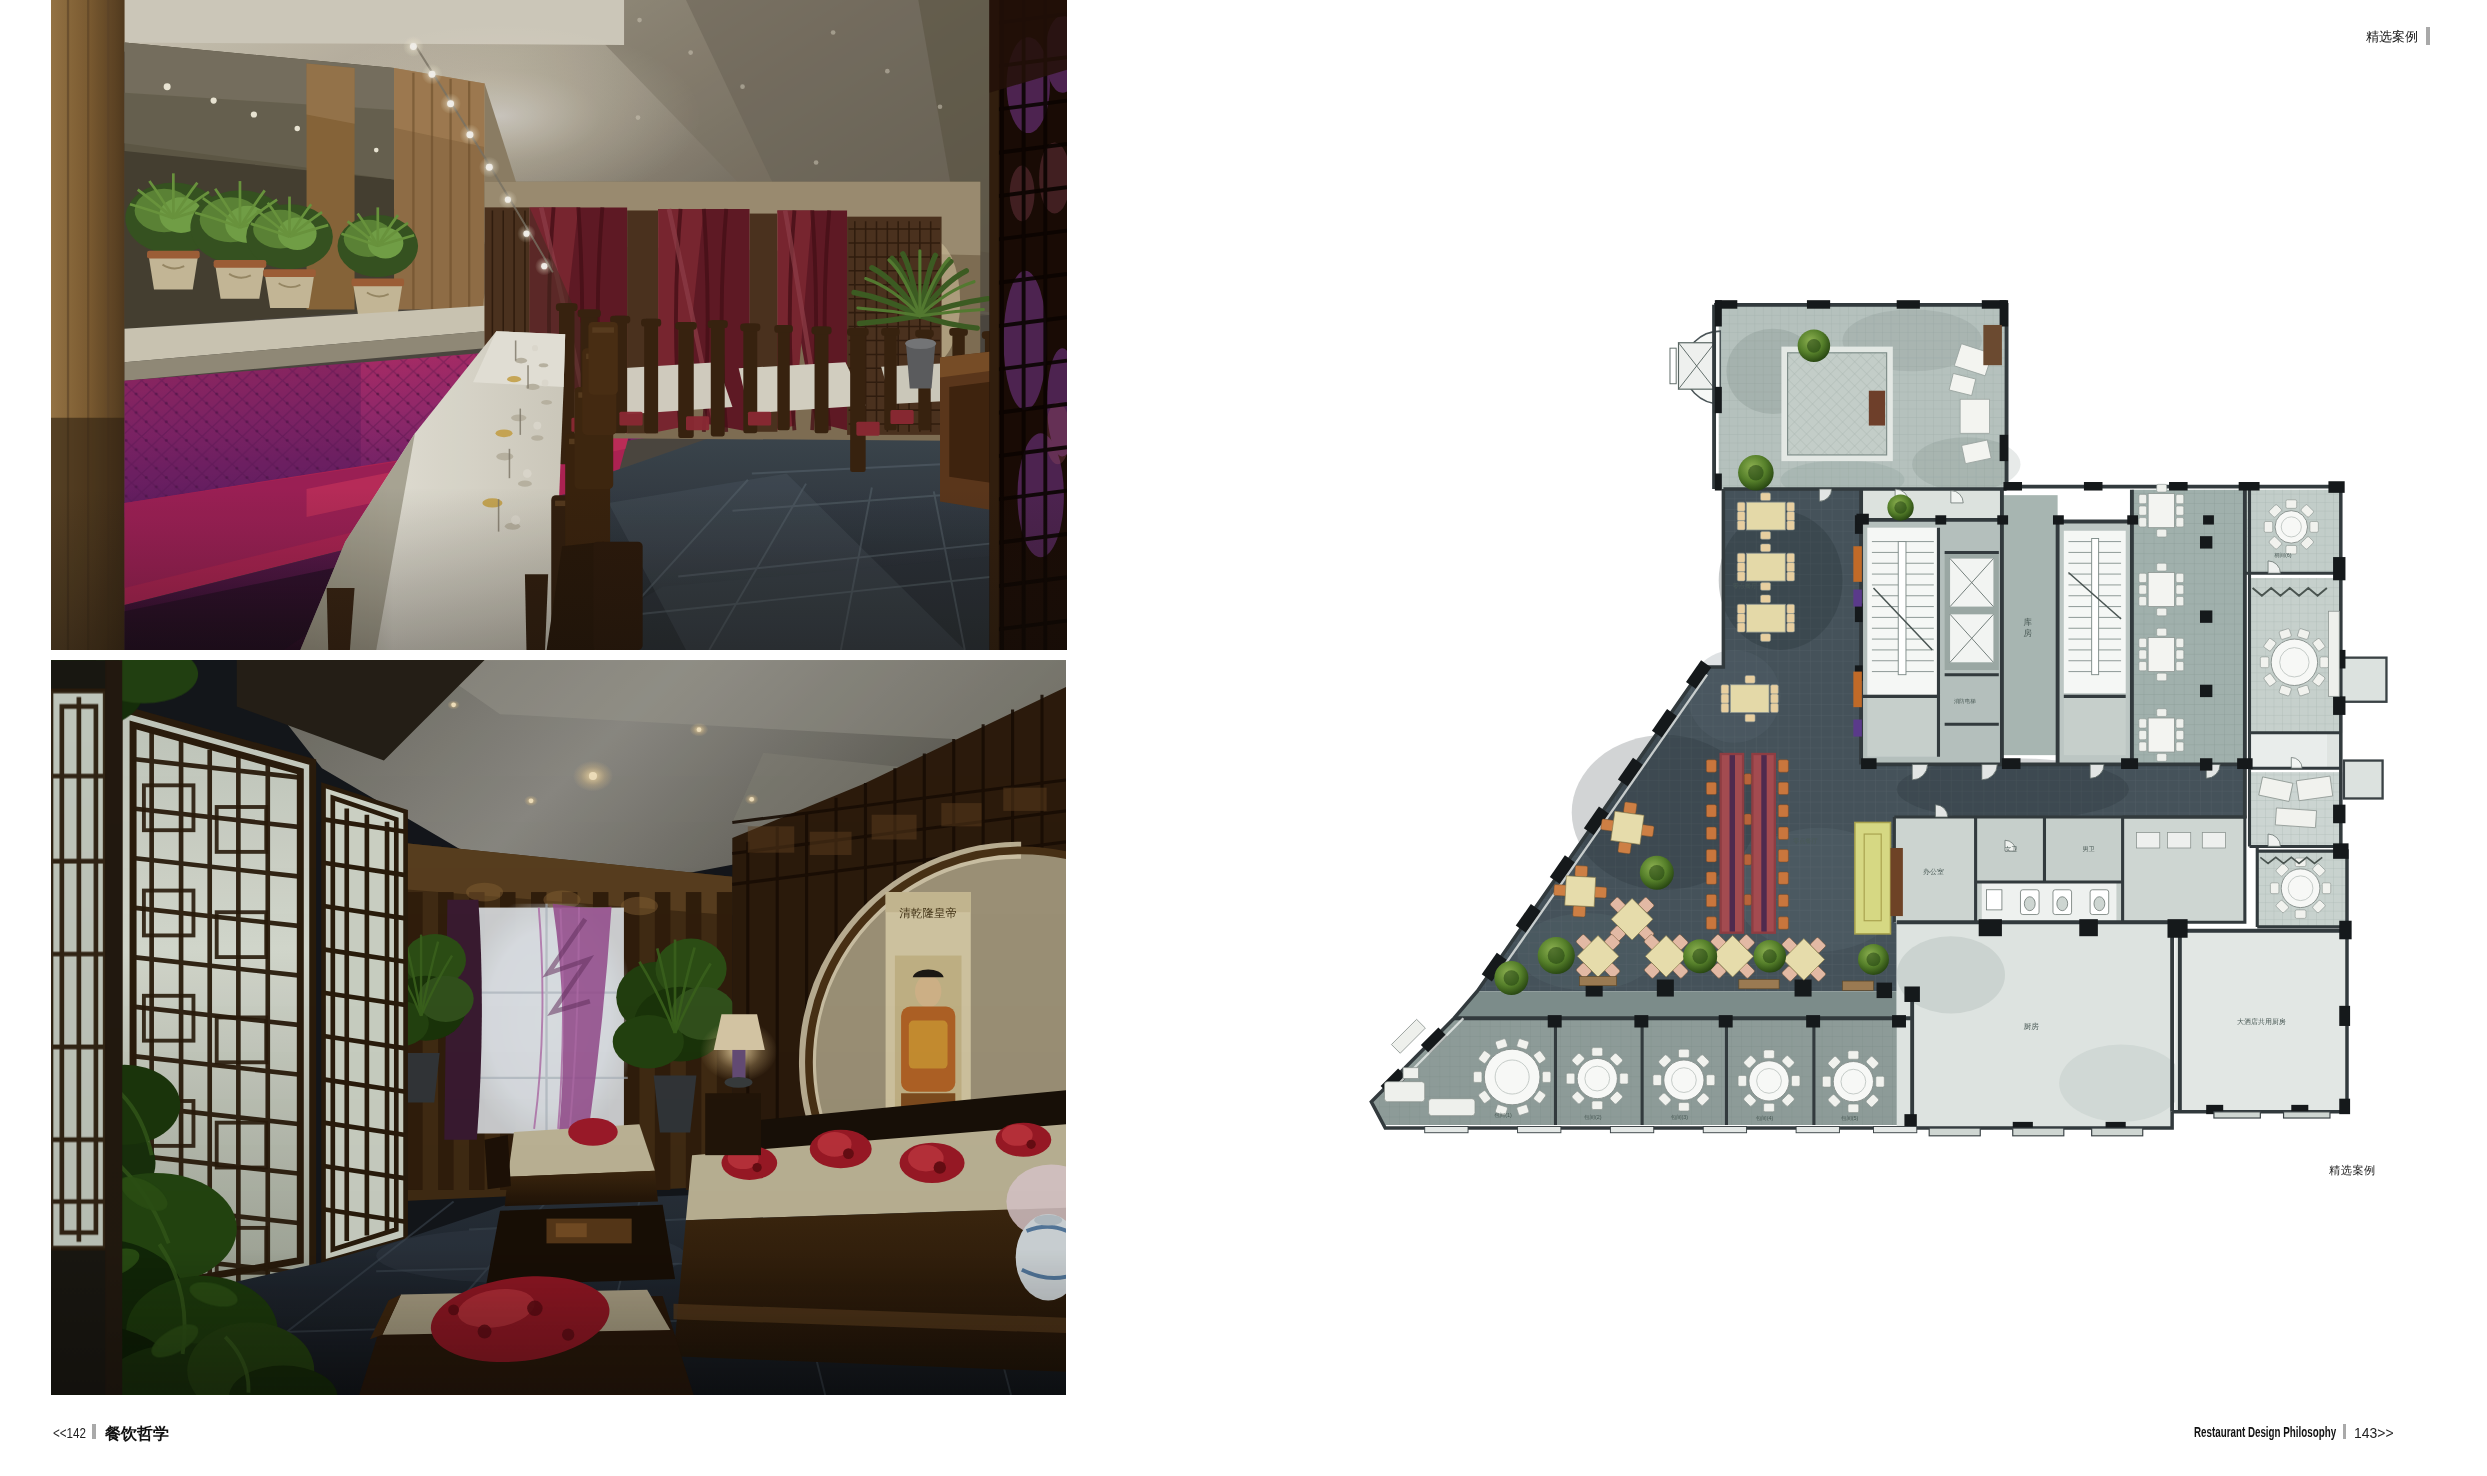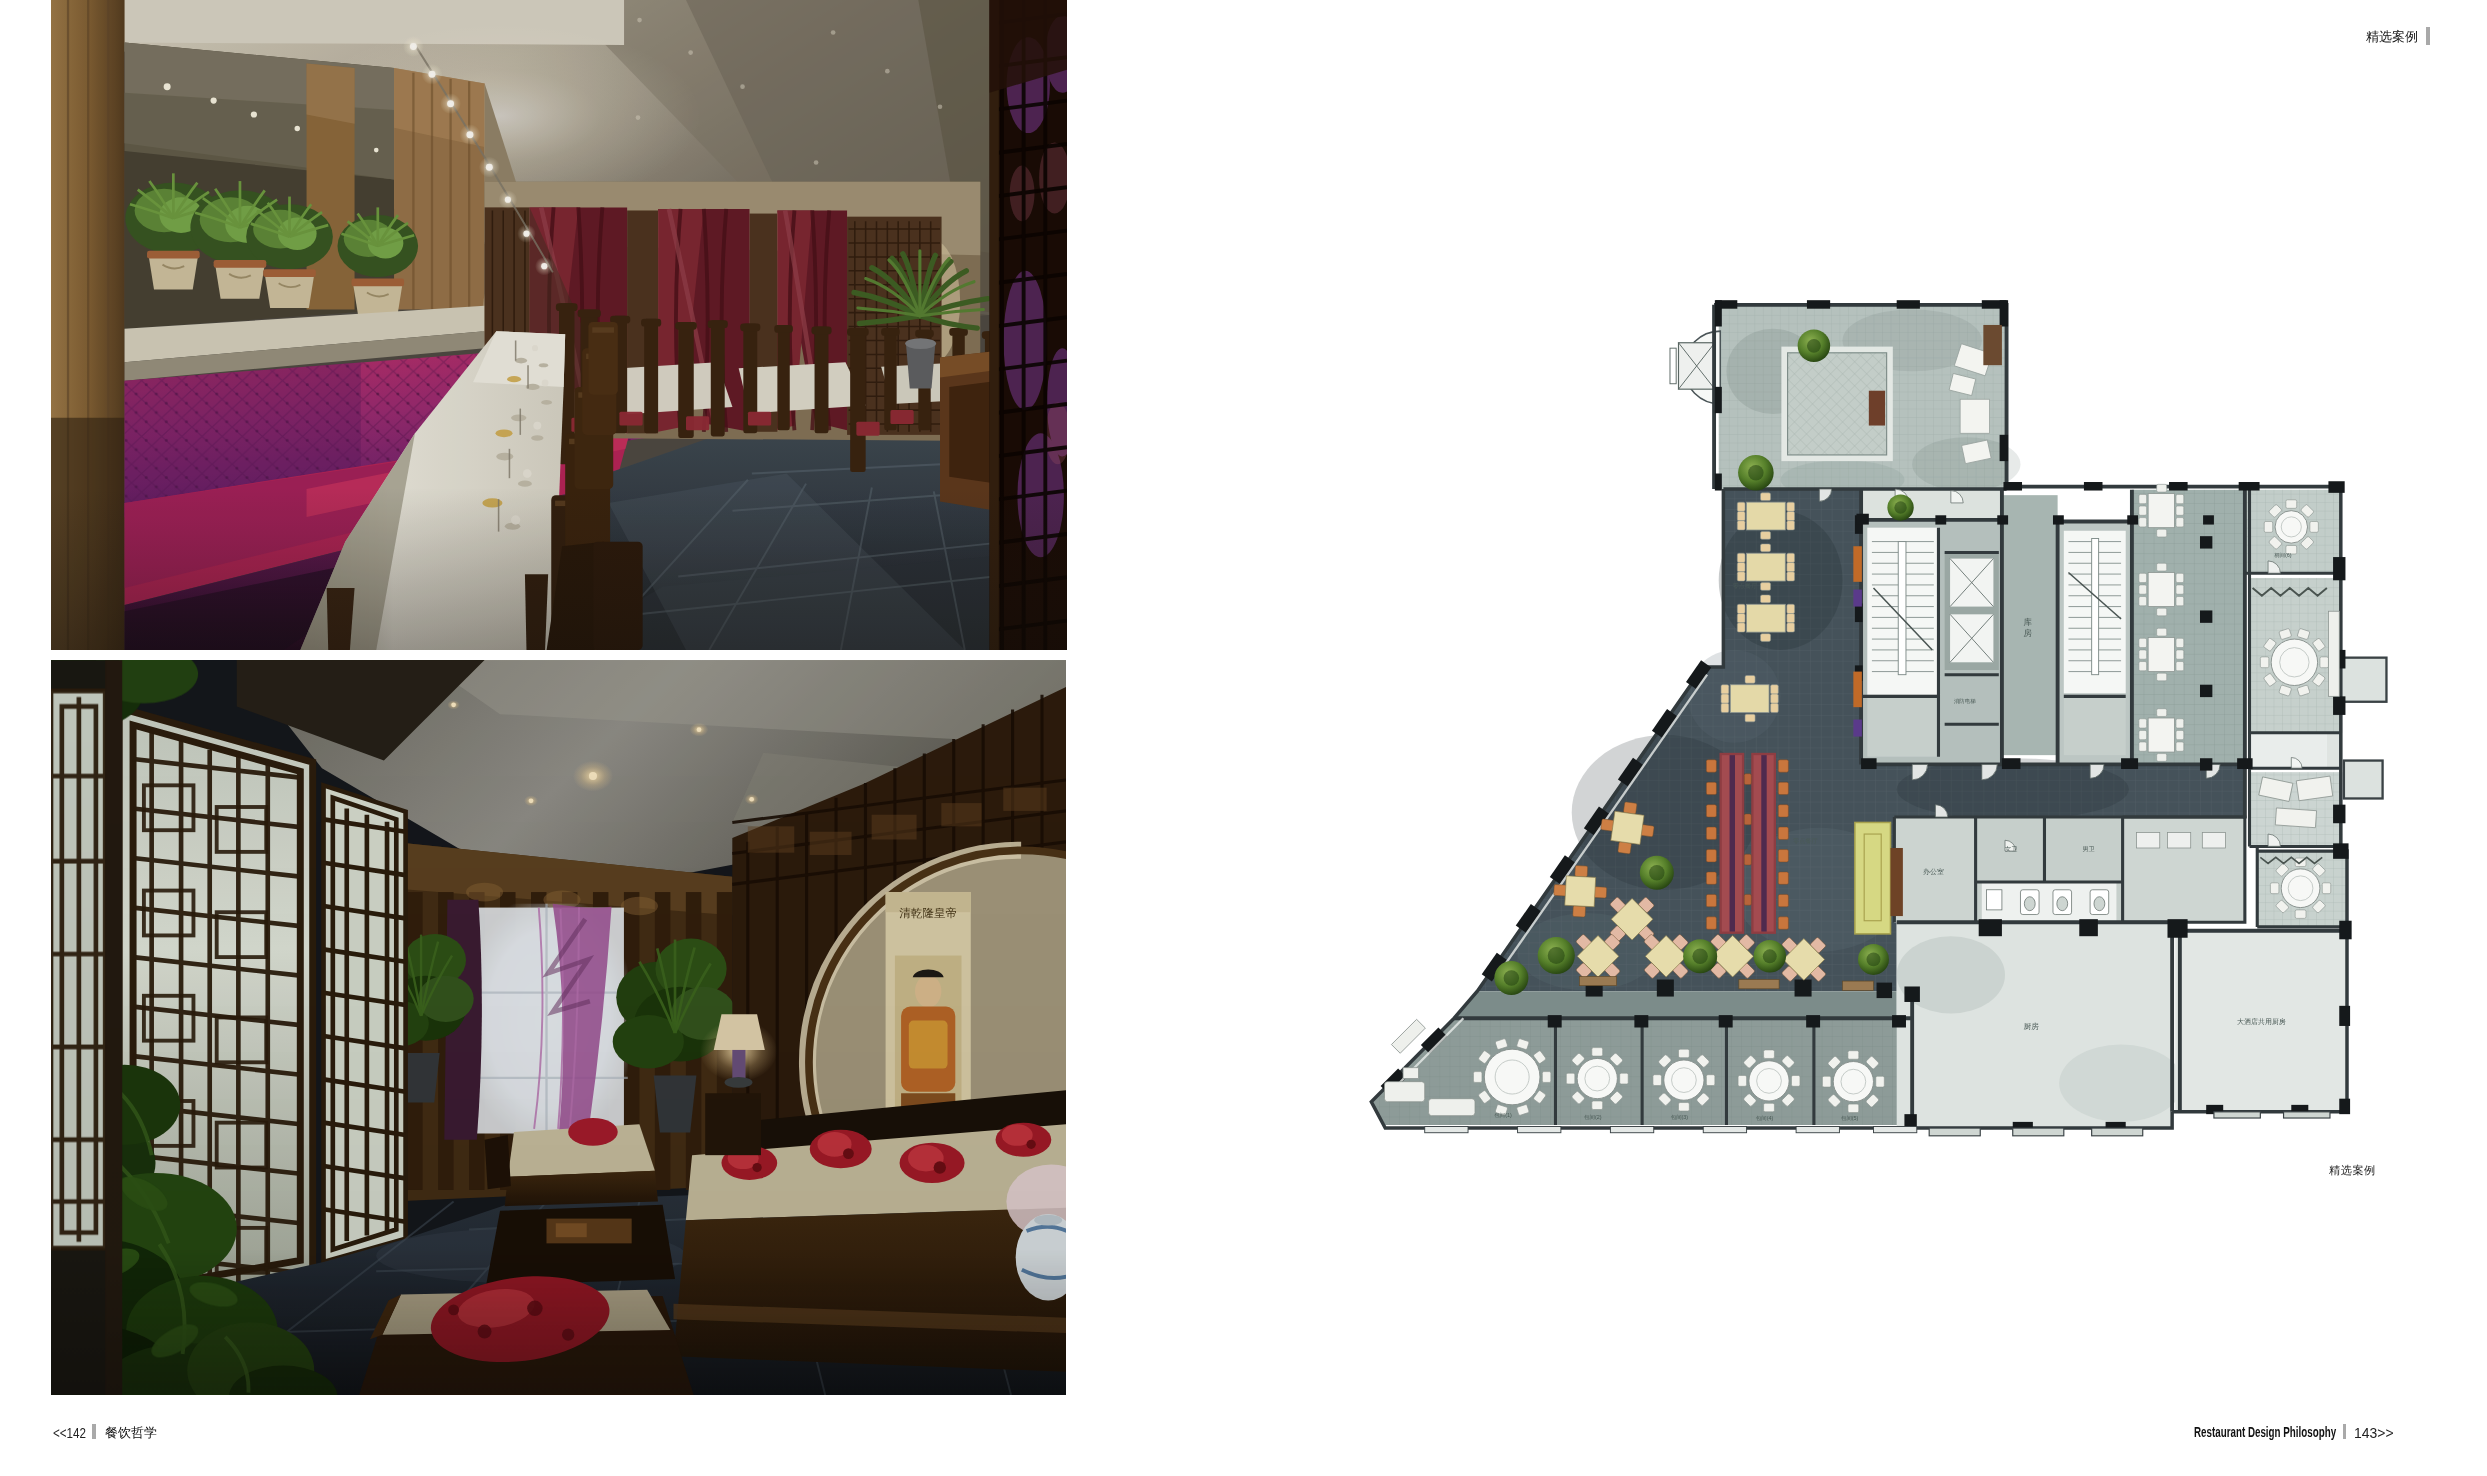--- a/index.html
+++ b/index.html
@@ -1469,21 +1469,21 @@
 </div>
 
 <div class="abs" style="left:2366px;top:28px;width:62px;height:17px;font-weight:normal;font-size:13px;color:#111;white-space:nowrap;">精选案例</div>
 
 <div class="abs" style="left:2426px;top:27px;width:3.9px;height:18px;background:#a9a9a9;"></div>
 
 <div class="abs" style="left:53px;top:1424px;width:46px;height:18.6px;font-size:15.5px;color:#222;white-space:nowrap;transform:scaleX(0.75);transform-origin:0 0;">&lt;&lt;142</div>
 
 <div class="abs" style="left:92px;top:1424px;width:3.9px;height:14.7px;background:#a9a9a9;"></div>
 
-<div class="abs" style="left:105px;top:1424px;width:93px;height:17px;font-weight:normal;font-size:13px;color:#111;white-space:nowrap;">餐饮哲学</div>
+<div class="abs" style="left:105px;top:1424px;width:93px;height:17px;font-weight:bold;font-size:16px;color:#111;white-space:nowrap;">餐饮哲学</div>
 
 <div class="abs" style="left:2194px;top:1424px;width:217px;height:17px;font-weight:bold;font-size:14.7px;color:#111;white-space:nowrap;transform:scaleX(0.667);transform-origin:0 0;">Restaurant Design Philosophy</div>
 
 <div class="abs" style="left:2343px;top:1424px;width:3.1px;height:14.7px;background:#a9a9a9;"></div>
 
 <div class="abs" style="left:2354px;top:1424px;width:62px;height:17px;font-size:15.5px;color:#222;white-space:nowrap;transform:scaleX(0.9);transform-origin:0 0;">143&gt;&gt;</div>
 
 <div class="abs" style="left:2329px;top:1163px;width:70px;height:15.5px;font-size:11.2px;letter-spacing:0.5px;color:#222;white-space:nowrap;">精选案例</div>
 
 

